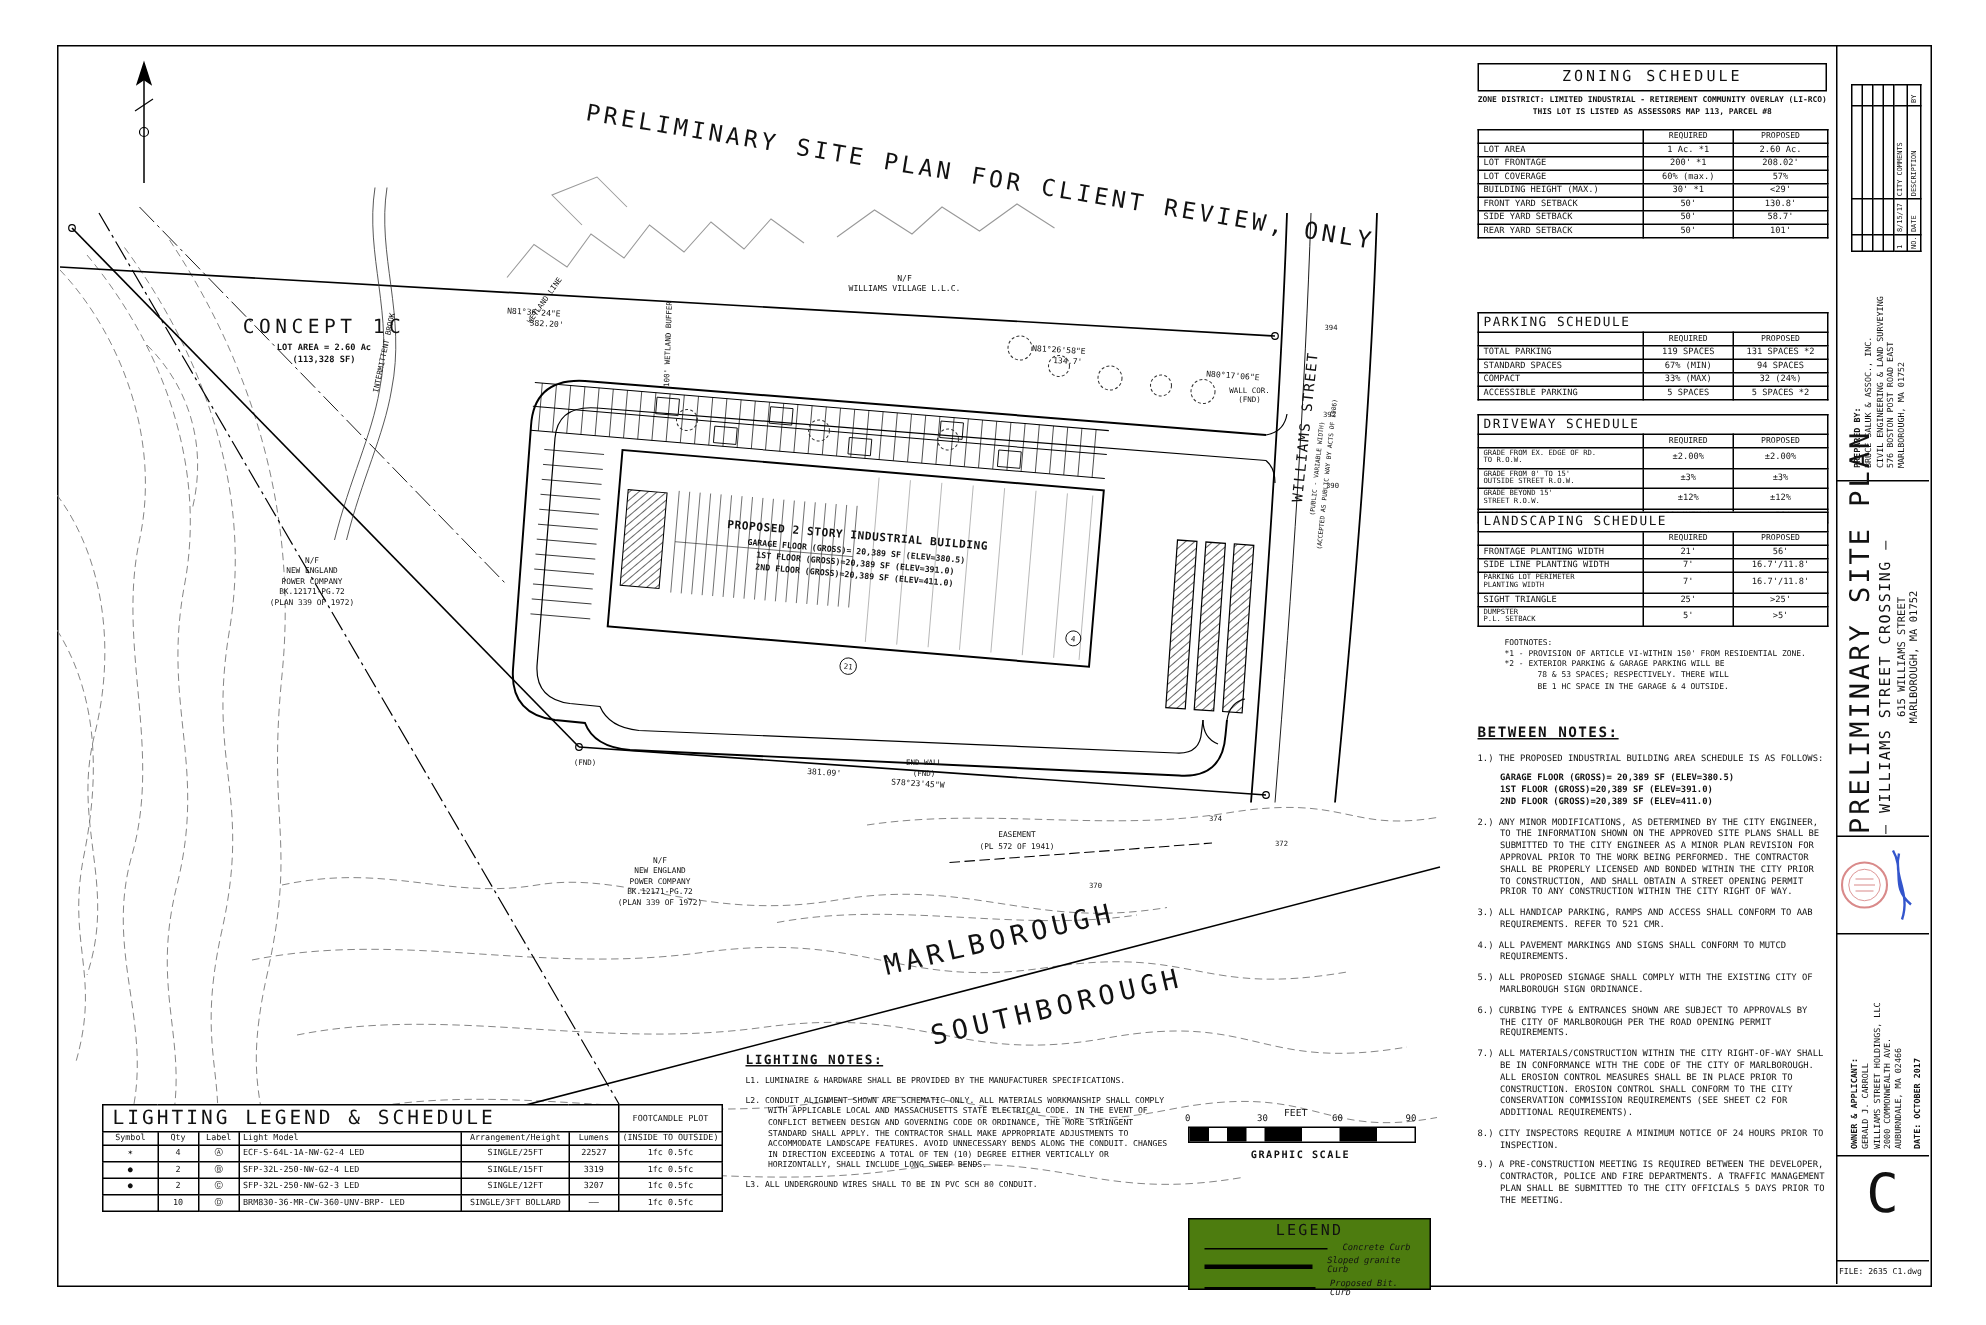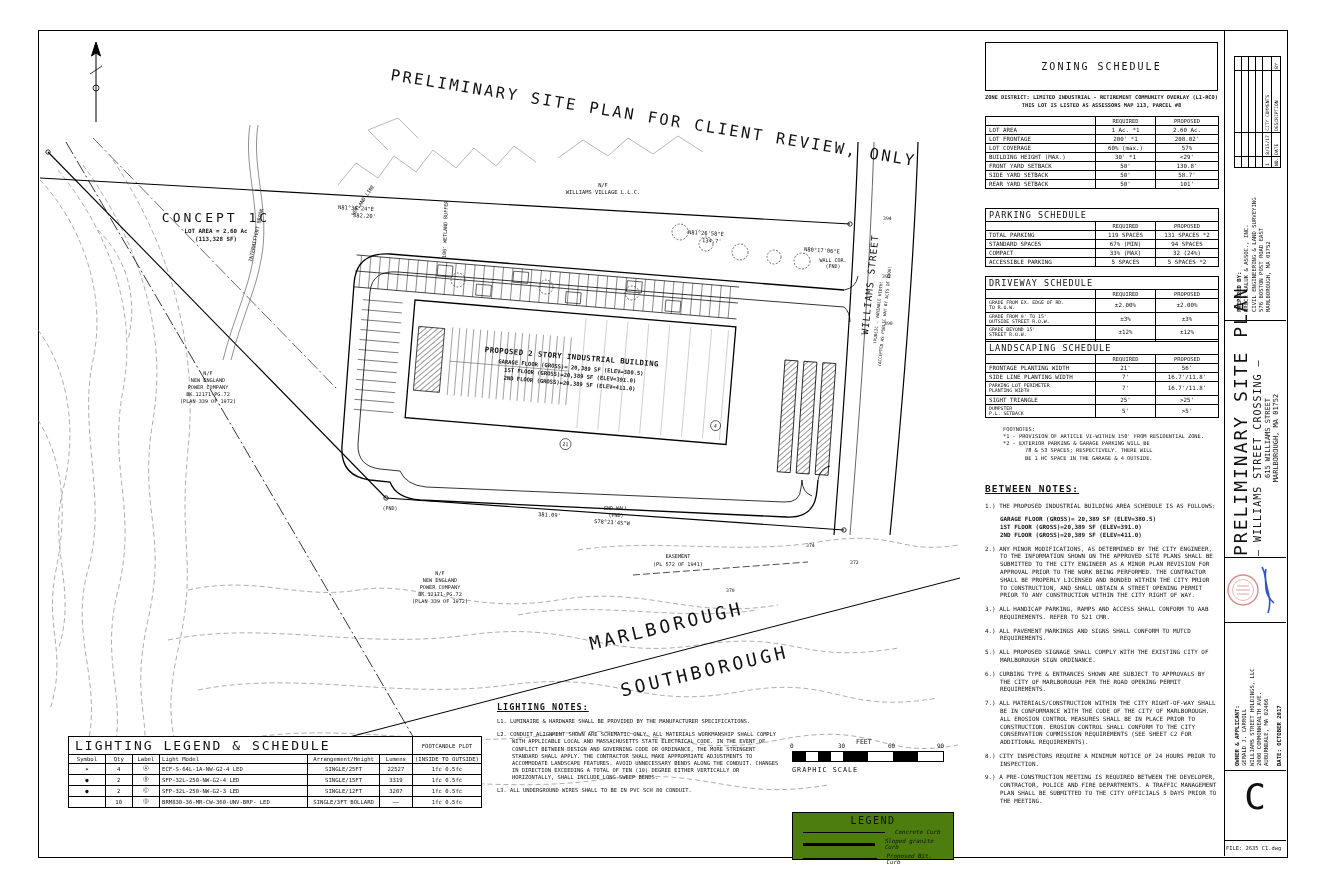--- a/index.html
+++ b/index.html
@@ -2,21 +2,21 @@
 <html><head>
 <meta charset="utf-8">
 <style>
   html,body{margin:0;padding:0;background:#fff;}
   #page{position:relative;width:1324px;height:883px;background:#fff;overflow:hidden;
         font-family:"DejaVu Sans Mono",monospace;color:#111;}
   #sheet{position:absolute;left:38px;top:30px;width:1248px;height:826px;border:1.6px solid #000;background:#fff;}
   .abs{position:absolute;}
   .rot{position:absolute;transform-origin:0 0;transform:rotate(-90deg);}
   
-  .schedtitlebox{border:1.3px solid #000;text-align:center;font-size:10px;letter-spacing:2px;padding:18px 0;}
+  .schedtitlebox{border:1.3px solid #000;text-align:center;font-size:10px;letter-spacing:2px;padding:3px 0;}
   .zonenote{font-size:5.3px;text-align:center;line-height:1.35;margin-top:3px;font-weight:bold;}
   table.sched{border-collapse:collapse;width:100%;table-layout:fixed;background:#fff;}
   table.sched td,table.sched th{border:1px solid #000;font-size:5.8px;padding:1px 3px;font-weight:normal;
        font-family:"DejaVu Sans Mono",monospace;overflow:hidden;white-space:nowrap;}
   table.sched .ttl{font-size:8.5px;text-align:left;letter-spacing:1px;border-bottom:1.4px solid #000;margin-left:45px;}
   table.sched .hdr{text-align:center;font-size:5.4px;}
   table.sched .val{text-align:center;}
   table.sched .sm{font-size:4.8px;white-space:pre;line-height:1.1;}
   .notes{font-size:5.9px;line-height:1.32;}
   .notes .para{padding-left:15px;text-indent:-15px;margin-bottom:6px;text-align:left;}
@@ -542,21 +542,21 @@
     <div class="abs" style="left:0;top:9px;width:150px;height:9px;border:1px solid #000;display:flex;">
       <div style="width:12.5px;background:#000;"></div>
         <div style="width:12.5px;"></div>
       <div style="width:12.5px;background:#000;"></div>
         <div style="width:12.5px;"></div>
       <div style="width:25px;background:#000;"></div>
         <div style="width:25px;"></div>
       <div style="width:25px;background:#000;"></div>
         <div style="width:25px;"></div>
     </div>
-    <div class="abs" style="left:0;top:24px;width:150px;text-align:left;font-size:6.8px;letter-spacing:1px;">GRAPHIC SCALE</div>
+    <div class="abs" style="left:0;top:24px;width:150px;text-align:center;font-size:6.8px;letter-spacing:1px;font-weight:bold;">GRAPHIC SCALE</div>
   </div>
 
   <div class="abs legendbox" style="left:792px;top:812px;width:160px;height:46px;">
     <div style="text-align:center;font-size:10px;letter-spacing:1.5px;margin-top:2px;">LEGEND</div>
     <div class="legrow">
       <div class="legline" style="height:1px;"></div>
       <div class="leglabel">Concrete Curb</div>
     </div>
     <div class="legrow">
       <div class="legline" style="height:3px;"></div>

